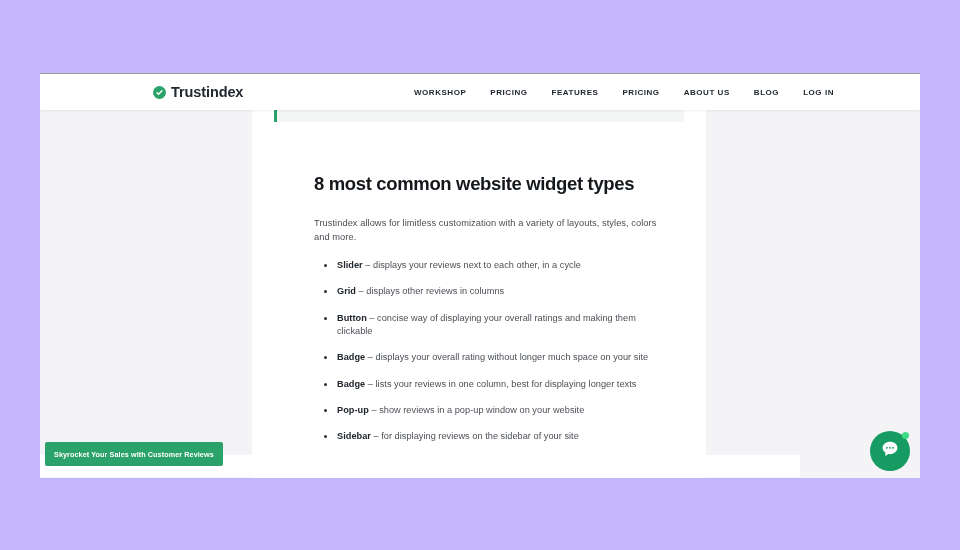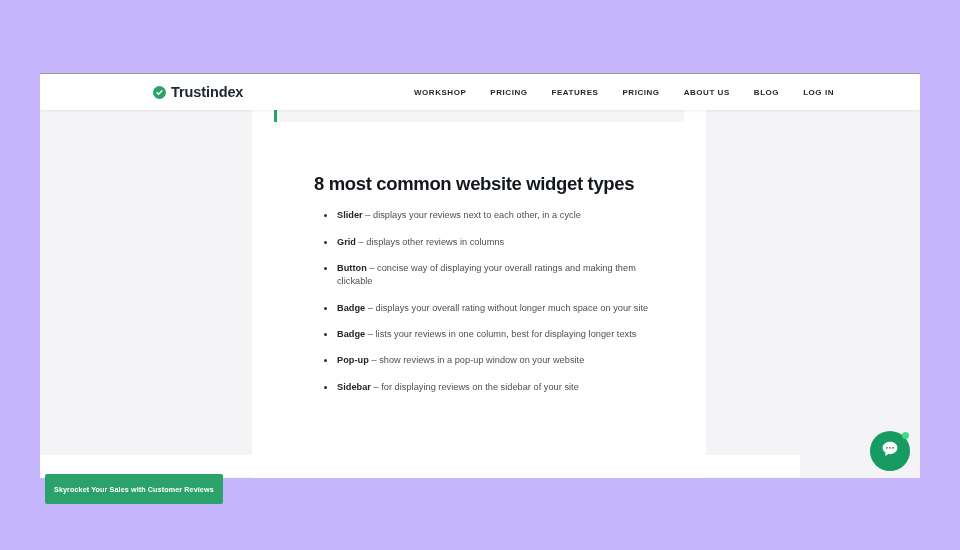--- a/index.html
+++ b/index.html
@@ -186,22 +186,22 @@
     width: 760px;
     height: 22px;
     background: #ffffff;
     z-index: 40;
   }
 
   
   #promo-ribbon {
     position: absolute;
     left: 45px;
-    top: 474px;
-    height: 30px;
+    top: 442px;
+    height: 24px;
     padding: 0 9px;
     background: #2aa269;
     border-radius: 2px;
     display: flex;
     align-items: center;
     z-index: 50;
     cursor: pointer;
   }
   #promo-ribbon-label {
     font-size: 7.2px;
@@ -267,20 +267,21 @@
     </div>
 
     <div id="site-body">
 
       <div id="content-column">
 
         <div id="callout-box"></div>
 
         <article id="article">
           <h1 id="article-title">8 most common website widget types</h1>
+          <p id="article-intro">Trustindex allows for limitless customization with a variety of layouts, styles, colors and more.</p>
 
           <ul id="widget-list">
             <li><span class="term">Slider</span><span> – displays your reviews next to each other, in a cycle</span></li>
             <li><span class="term">Grid</span><span> – displays other reviews in columns</span></li>
             <li><span class="term">Button</span><span> – concise way of displaying your overall ratings and making them clickable</span></li>
             <li><span class="term">Badge</span><span> – displays your overall rating without longer much space on your site</span></li>
             <li><span class="term">Badge</span><span> – lists your reviews in one column, best for displaying longer texts</span></li>
             <li><span class="term">Pop-up</span><span> – show reviews in a pop-up window on your website</span></li>
             <li><span class="term">Sidebar</span><span> – for displaying reviews on the sidebar of your site</span></li>
           </ul>

